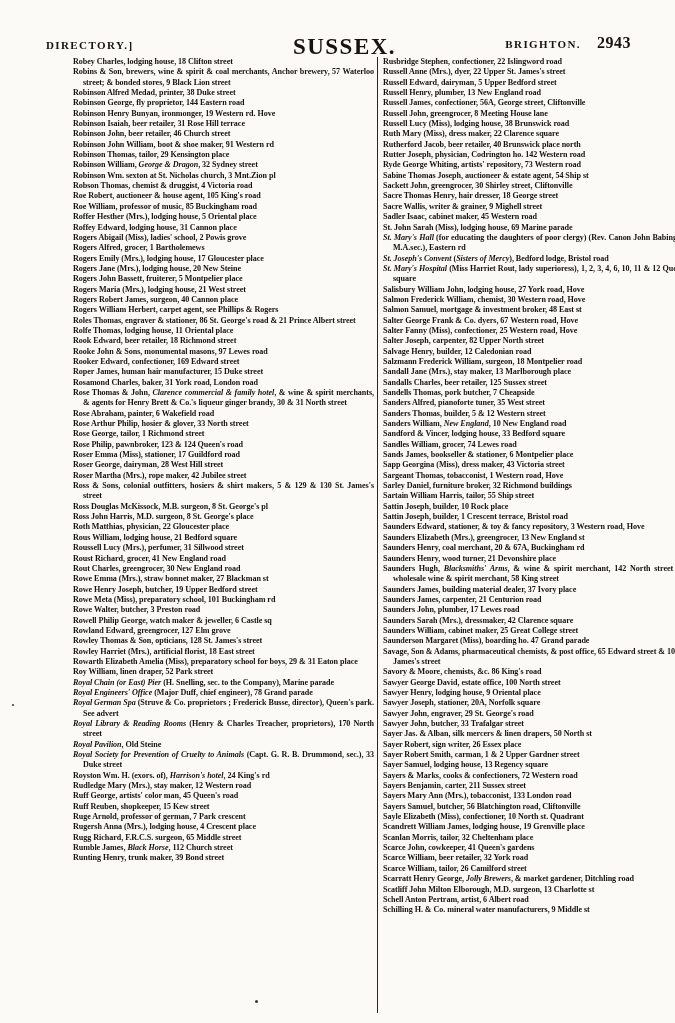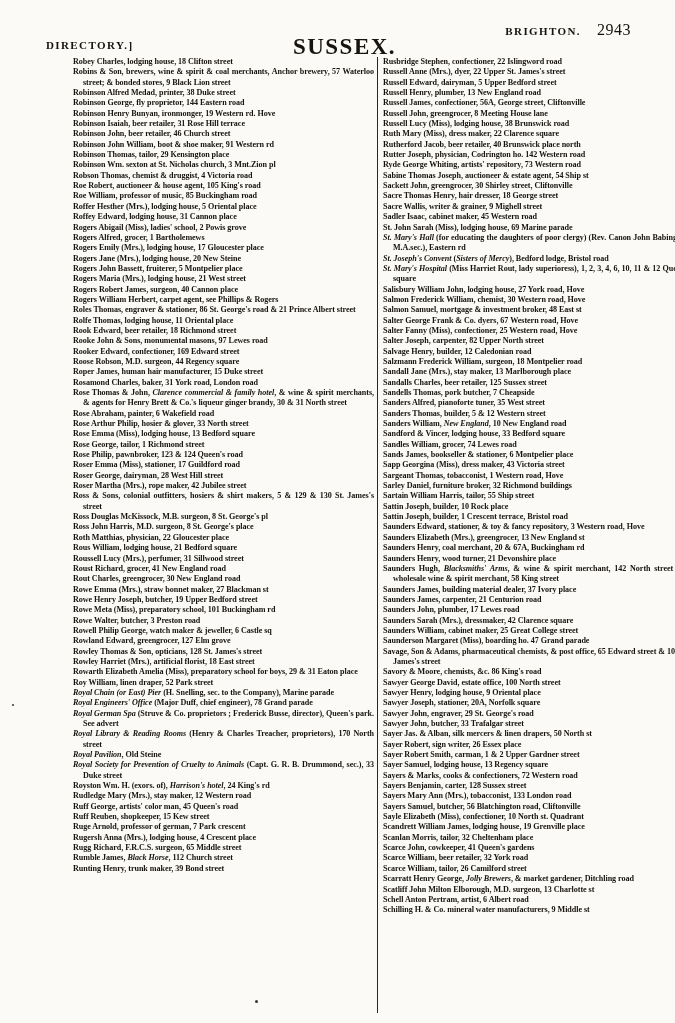--- a/index.html
+++ b/index.html
@@ -12,25 +12,25 @@
   
   .h-directory{
     position:absolute;top:39px;left:46px;
     font-size:11px;font-weight:bold;letter-spacing:1.4px;white-space:nowrap;
   }
   .h-sussex{
     position:absolute;top:34px;left:0;right:0;text-align:center;
     font-size:23px;font-weight:bold;letter-spacing:1.5px;padding-left:14px;
   }
   .h-right{
-    position:absolute;top:21px;right:44px;
+    position:absolute;top:34px;right:44px;
     display:flex;align-items:baseline;gap:16px;white-space:nowrap;
   }
   .h-brighton{font-size:11px;font-weight:bold;letter-spacing:1.4px;line-height:17px;}
-  .h-page{font-size:16px;font-weight:normal;letter-spacing:.5px;line-height:17px;}
+  .h-page{font-size:16px;font-weight:bold;letter-spacing:.5px;line-height:17px;}
   
   .columns{
     position:absolute;top:57px;left:36px;
     display:flex;height:956px;margin-left:37px;
   }
   .col{width:301px;}
   .col.right{width:307px;}
   .divider{
     width:1px;background:#2b2620;margin-left:3px;margin-right:5px;
     align-self:stretch;
@@ -66,46 +66,45 @@
   <div class="col left">
       <p class="entry"><span>Robey Charles, lodging house, 18 Clifton street</span></p>
       <p class="entry"><span>Robins &amp; Son, brewers, wine &amp; spirit &amp; coal merchants, Anchor brewery, 57 Waterloo street; &amp; bonded stores, 9 Black Lion street</span></p>
       <p class="entry"><span>Robinson Alfred Medad, printer, 38 Duke street</span></p>
       <p class="entry"><span>Robinson George, fly proprietor, 144 Eastern road</span></p>
       <p class="entry"><span>Robinson Henry Bunyan, ironmonger, 19 Western rd. Hove</span></p>
       <p class="entry"><span>Robinson Isaiah, beer retailer, 31 Rose Hill terrace</span></p>
       <p class="entry"><span>Robinson John, beer retailer, 46 Church street</span></p>
       <p class="entry"><span>Robinson John William, boot &amp; shoe maker, 91 Western rd</span></p>
       <p class="entry"><span>Robinson Thomas, tailor, 29 Kensington place</span></p>
+      <p class="entry"><span>Robinson William, </span><i>George &amp; Dragon</i><span>, 32 Sydney street</span></p>
       <p class="entry"><span>Robinson Wm. sexton at St. Nicholas church, 3 Mnt.Zion pl</span></p>
       <p class="entry"><span>Robson Thomas, chemist &amp; druggist, 4 Victoria road</span></p>
       <p class="entry"><span>Roe Robert, auctioneer &amp; house agent, 105 King's road</span></p>
       <p class="entry"><span>Roe William, professor of music, 85 Buckingham road</span></p>
       <p class="entry"><span>Roffer Hesther (Mrs.), lodging house, 5 Oriental place</span></p>
       <p class="entry"><span>Roffey Edward, lodging house, 31 Cannon place</span></p>
       <p class="entry"><span>Rogers Abigail (Miss), ladies' school, 2 Powis grove</span></p>
       <p class="entry"><span>Rogers Alfred, grocer, 1 Bartholemews</span></p>
       <p class="entry"><span>Rogers Emily (Mrs.), lodging house, 17 Gloucester place</span></p>
       <p class="entry"><span>Rogers Jane (Mrs.), lodging house, 20 New Steine</span></p>
       <p class="entry"><span>Rogers John Bassett, fruiterer, 5 Montpelier place</span></p>
       <p class="entry"><span>Rogers Maria (Mrs.), lodging house, 21 West street</span></p>
       <p class="entry"><span>Rogers Robert James, surgeon, 40 Cannon place</span></p>
       <p class="entry"><span>Rogers William Herbert, carpet agent, see Phillips &amp; Rogers</span></p>
       <p class="entry"><span>Roles Thomas, engraver &amp; stationer, 86 St. George's road &amp; 21 Prince Albert street</span></p>
       <p class="entry"><span>Rolfe Thomas, lodging house, 11 Oriental place</span></p>
       <p class="entry"><span>Rook Edward, beer retailer, 18 Richmond street</span></p>
       <p class="entry"><span>Rooke John &amp; Sons, monumental masons, 97 Lewes road</span></p>
       <p class="entry"><span>Rooker Edward, confectioner, 169 Edward street</span></p>
-      <p class="entry"><span>Roose Robson, M.D. surgeon, 44 Regency square</span></p>
       <p class="entry"><span>Roper James, human hair manufacturer, 15 Duke street</span></p>
       <p class="entry"><span>Rosamond Charles, baker, 31 York road, London road</span></p>
       <p class="entry"><span>Rose Thomas &amp; John, </span><i>Clarence commercial &amp; family hotel</i><span>, &amp; wine &amp; spirit merchants, &amp; agents for Henry Brett &amp; Co.'s liqueur ginger brandy, 30 &amp; 31 North street</span></p>
       <p class="entry"><span>Rose Abraham, painter, 6 Wakefield road</span></p>
       <p class="entry"><span>Rose Arthur Philip, hosier &amp; glover, 33 North street</span></p>
-      <p class="entry"><span>Rose Emma (Miss), lodging house, 13 Bedford square</span></p>
       <p class="entry"><span>Rose George, tailor, 1 Richmond street</span></p>
       <p class="entry"><span>Rose Philip, pawnbroker, 123 &amp; 124 Queen's road</span></p>
       <p class="entry"><span>Roser Emma (Miss), stationer, 17 Guildford road</span></p>
       <p class="entry"><span>Roser George, dairyman, 28 West Hill street</span></p>
       <p class="entry"><span>Roser Martha (Mrs.), rope maker, 42 Jubilee street</span></p>
       <p class="entry"><span>Ross &amp; Sons, colonial outfitters, hosiers &amp; shirt makers, 5 &amp; 129 &amp; 130 St. James's street</span></p>
       <p class="entry"><span>Ross Douglas McKissock, M.B. surgeon, 8 St. George's pl</span></p>
       <p class="entry"><span>Ross John Harris, M.D. surgeon, 8 St. George's place</span></p>
       <p class="entry"><span>Roth Matthias, physician, 22 Gloucester place</span></p>
       <p class="entry"><span>Rous William, lodging house, 21 Bedford square</span></p>
@@ -199,21 +198,21 @@
       <p class="entry"><span>Sawyer George David, estate office, 100 North street</span></p>
       <p class="entry"><span>Sawyer Henry, lodging house, 9 Oriental place</span></p>
       <p class="entry"><span>Sawyer Joseph, stationer, 20A, Norfolk square</span></p>
       <p class="entry"><span>Sawyer John, engraver, 29 St. George's road</span></p>
       <p class="entry"><span>Sawyer John, butcher, 33 Trafalgar street</span></p>
       <p class="entry"><span>Sayer Jas. &amp; Alban, silk mercers &amp; linen drapers, 50 North st</span></p>
       <p class="entry"><span>Sayer Robert, sign writer, 26 Essex place</span></p>
       <p class="entry"><span>Sayer Robert Smith, carman, 1 &amp; 2 Upper Gardner street</span></p>
       <p class="entry"><span>Sayer Samuel, lodging house, 13 Regency square</span></p>
       <p class="entry"><span>Sayers &amp; Marks, cooks &amp; confectioners, 72 Western road</span></p>
-      <p class="entry"><span>Sayers Benjamin, carter, 128 Sussex street</span></p>
+      <p class="entry"><span>Sayers Benjamin, carter, 211 Sussex street</span></p>
       <p class="entry"><span>Sayers Mary Ann (Mrs.), tobacconist, 133 London road</span></p>
       <p class="entry"><span>Sayers Samuel, butcher, 56 Blatchington road, Cliftonville</span></p>
       <p class="entry"><span>Sayle Elizabeth (Miss), confectioner, 10 North st. Quadrant</span></p>
       <p class="entry"><span>Scandrett William James, lodging house, 19 Grenville place</span></p>
       <p class="entry"><span>Scanlan Morris, tailor, 32 Cheltenham place</span></p>
       <p class="entry"><span>Scarce John, cowkeeper, 41 Queen's gardens</span></p>
       <p class="entry"><span>Scarce William, beer retailer, 32 York road</span></p>
       <p class="entry"><span>Scarce William, tailor, 26 Camilford street</span></p>
       <p class="entry"><span>Scarratt Henry George, </span><i>Jolly Brewers</i><span>, &amp; market gardener, Ditchling road</span></p>
       <p class="entry"><span>Scatliff John Milton Elborough, M.D. surgeon, 13 Charlotte st</span></p>

